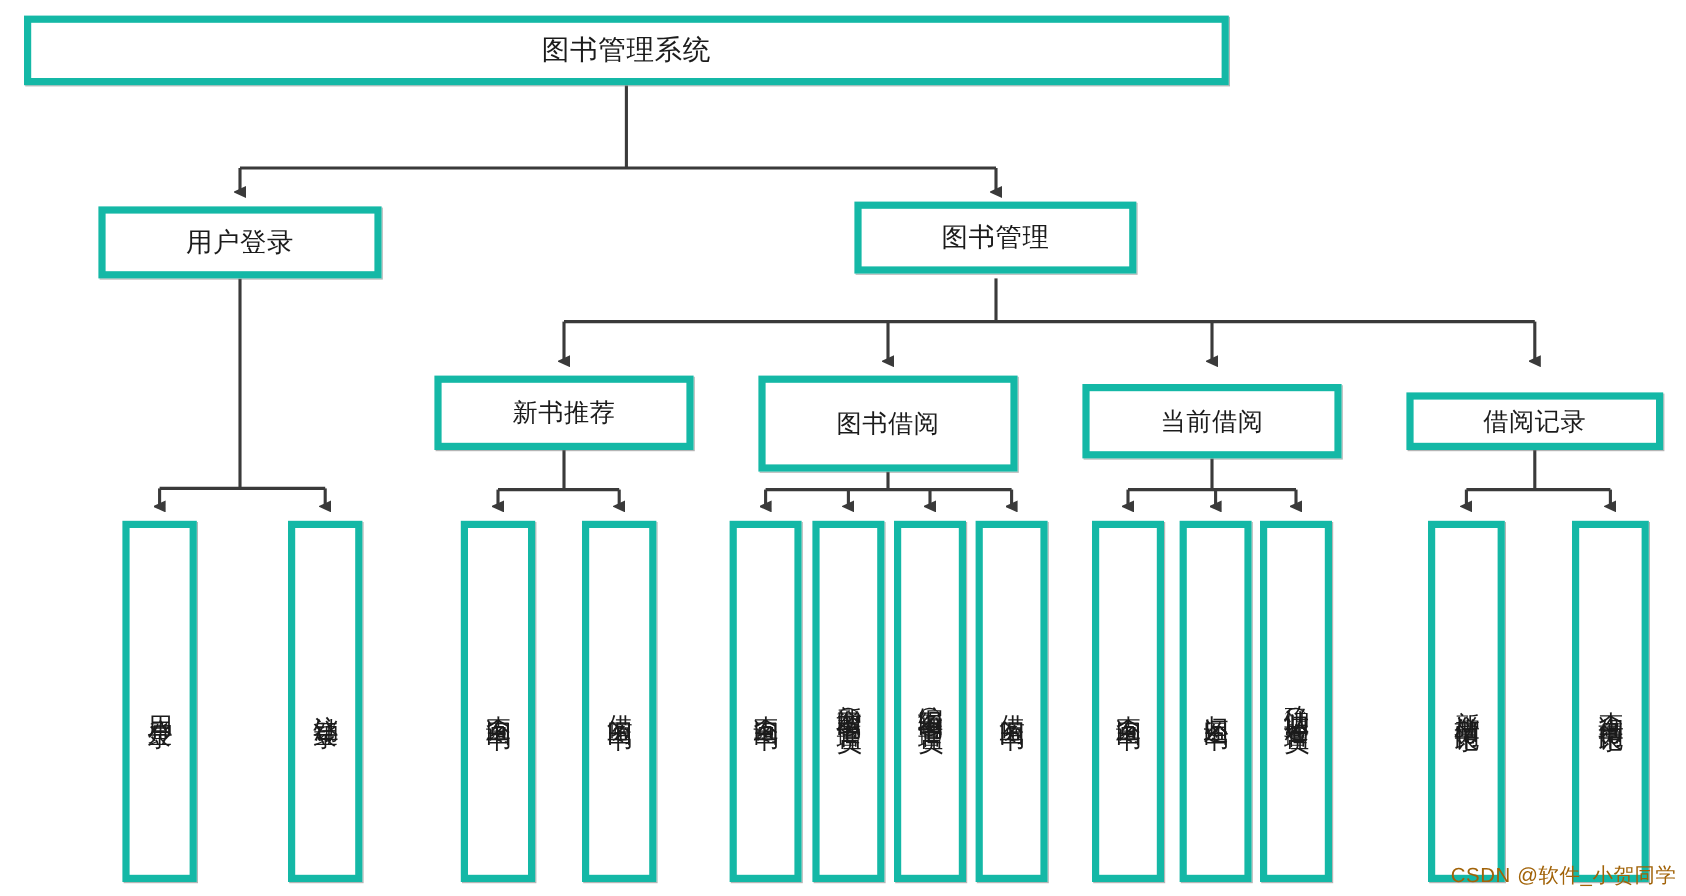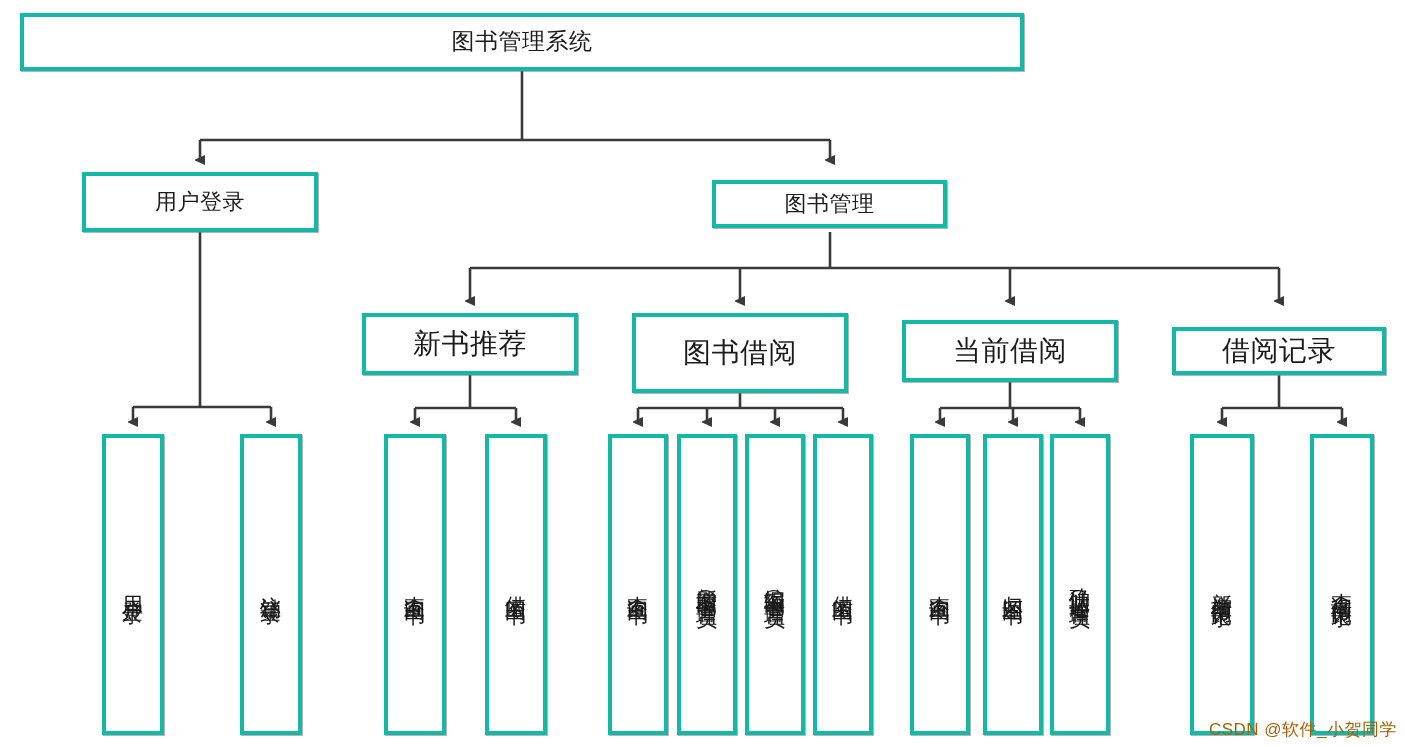--- a/index.html
+++ b/index.html
@@ -22,36 +22,37 @@
     left: 0;
     top: 0;
     width: 1405px;
     height: 747px;
     pointer-events: none;
   }
   .node {
     position: absolute;
     box-sizing: border-box;
     background: #ffffff;
-    border: 4px solid #14b8a6;
+    border: 6px solid #14b8a6;
     display: flex;
     align-items: center;
     justify-content: center;
     color: #1b1b1b;
     box-shadow: 1px 1px 0 rgba(120,120,120,0.55);
+    font-family: Liberation Serif, serif;
   }
   .node-label {
     display: block;
     line-height: 1.18;
     letter-spacing: 0.5px;
     white-space: nowrap;
   }
   .level-0 .node-label { font-size: 23px; }
   .level-1 .node-label { font-size: 22px; }
-  .level-2 .node-label { font-size: 28px; }
+  .level-2 .node-label { font-size: 21px; }
   .leaf {
     align-items: center;
     justify-content: center;
     padding: 6px 2px;
   }
   .leaf .node-label {
     writing-mode: vertical-rl;
     text-orientation: upright;
     font-size: 21px;
     letter-spacing: 3px;
@@ -125,21 +126,21 @@
     </g>
   </svg>
 
   <div class="node level-0" style="left:20px; top:13px; width:1004px; height:58px;">
     <span class="node-label">图书管理系统</span>
   </div>
 
   <div class="node level-1" style="left:82px; top:172px; width:236px; height:60px;">
     <span class="node-label">用户登录</span>
   </div>
-  <div class="node level-1" style="left:712px; top:180px; width:235px; height:48px;">
+  <div class="node level-1" style="left:712px; top:168px; width:235px; height:60px;">
     <span class="node-label">图书管理</span>
   </div>
 
   <div class="node level-2" style="left:362px; top:313px; width:216px; height:62px;">
     <span class="node-label">新书推荐</span>
   </div>
   <div class="node level-2" style="left:632px; top:313px; width:216px; height:80px;">
     <span class="node-label">图书借阅</span>
   </div>
   <div class="node level-2" style="left:902px; top:320px; width:216px; height:62px;">

